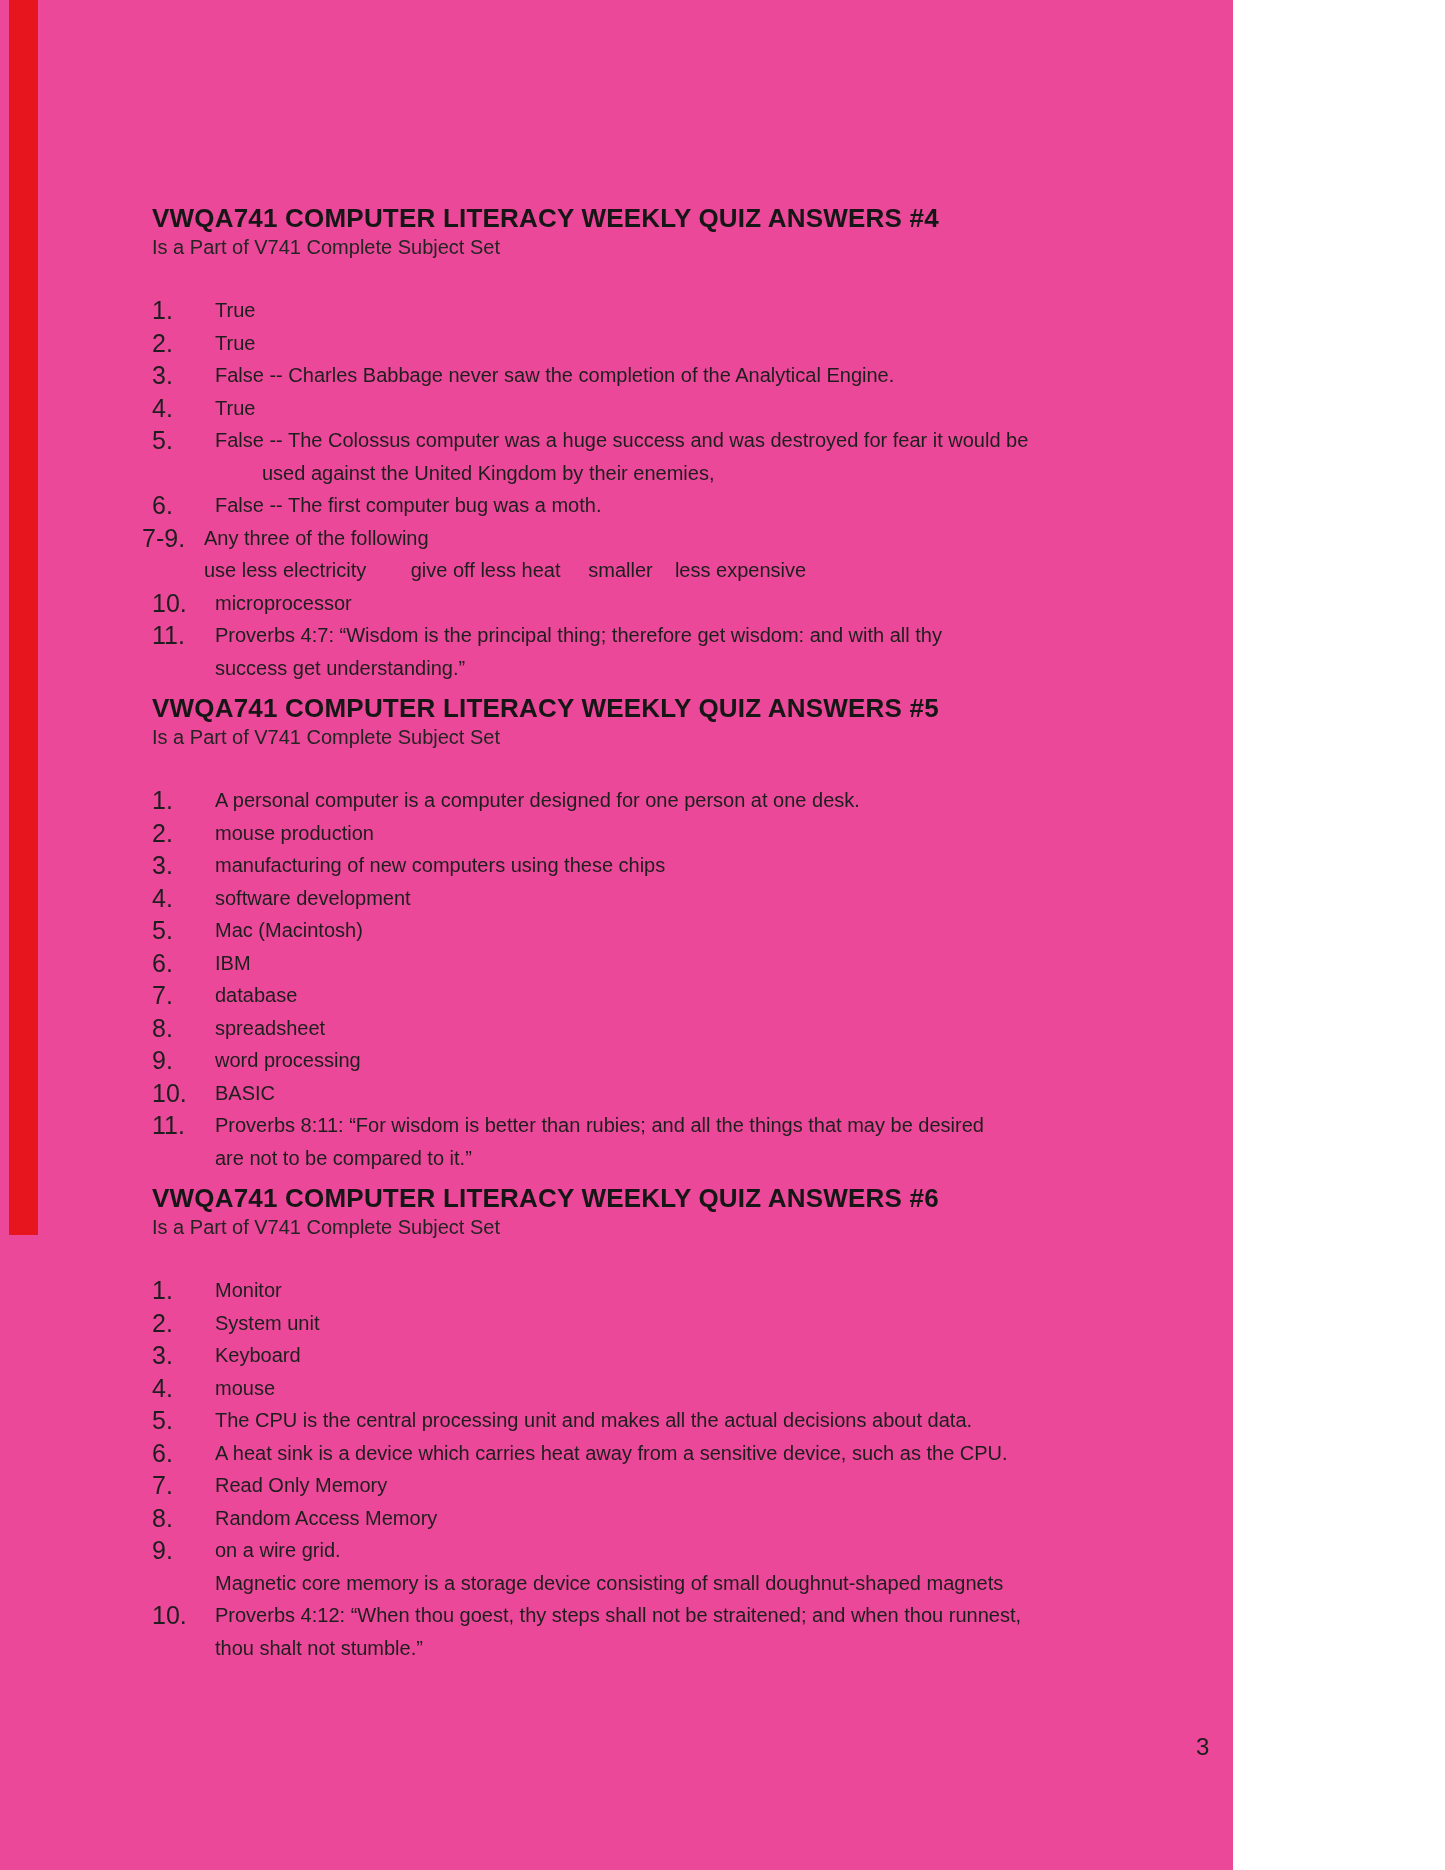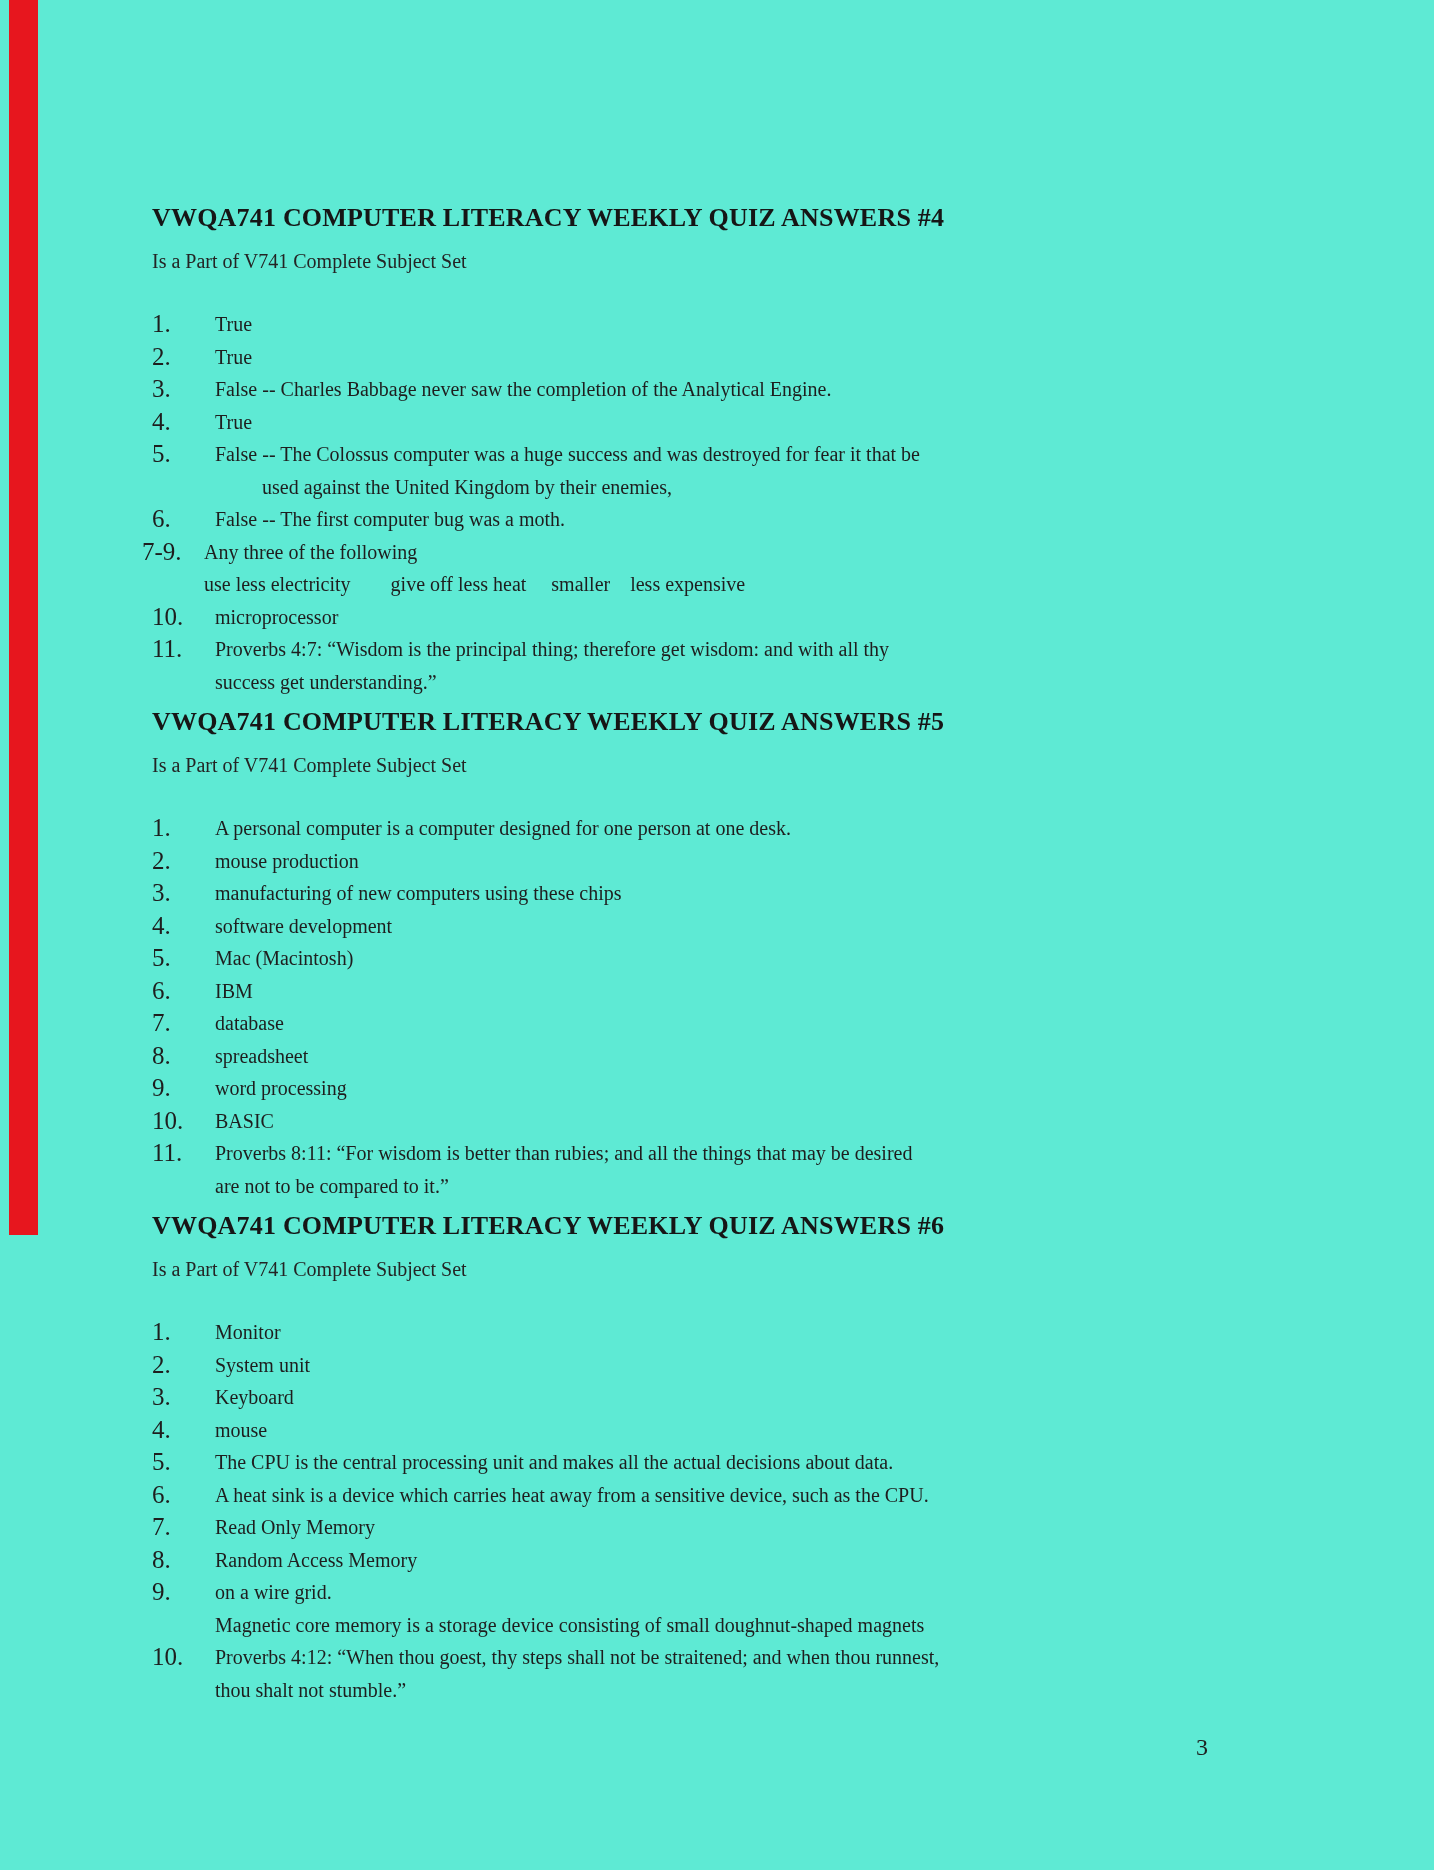--- a/index.html
+++ b/index.html
@@ -2,25 +2,25 @@
 <html><head>
 <meta charset="utf-8">
 <style>
   html, body {
     margin: 0;
     padding: 0;
     background: #ffffff;
   }
   .page {
     position: relative;
-    width: 1434px;
+    width: 1233px;
     height: 1870px;
-    background: #5eead4;
+    background: #ec4899;
     overflow: hidden;
-    font-family: Liberation Serif, serif;
+    font-family: Liberation Sans, sans-serif;
     color: #1e1e1e;
   }
   .red-stripe {
     position: absolute;
     left: 9px;
     top: 0;
     width: 29px;
     height: 1235px;
   }
   .content {
@@ -36,21 +36,21 @@
     font-size: 26px;
     font-weight: bold;
     line-height: 30px;
     color: #161616;
     letter-spacing: 0.2px;
     white-space: nowrap;
   }
   .subtitle {
     font-size: 20px;
     line-height: 25px;
-    margin-top: 16px;
+    margin-top: 2px;
     color: #242424;
   }
   .list {
     margin-top: 34px;
   }
   .item {
     display: flex;
     align-items: flex-start;
   }
   .item .num {
@@ -113,21 +113,21 @@
           </div>
           <div class="item">
             <span class="num">4.</span>
             <div class="txt">
               <div class="line">True</div>
             </div>
           </div>
           <div class="item">
             <span class="num">5.</span>
             <div class="txt">
-              <div class="line">False -- The Colossus computer was a huge success and was destroyed for fear it that be</div>
+              <div class="line">False -- The Colossus computer was a huge success and was destroyed for fear it would be</div>
               <div class="line cont">used against the United Kingdom by their enemies,</div>
             </div>
           </div>
           <div class="item">
             <span class="num">6.</span>
             <div class="txt">
               <div class="line">False -- The first computer bug was a moth.</div>
             </div>
           </div>
           <div class="item outdent">

